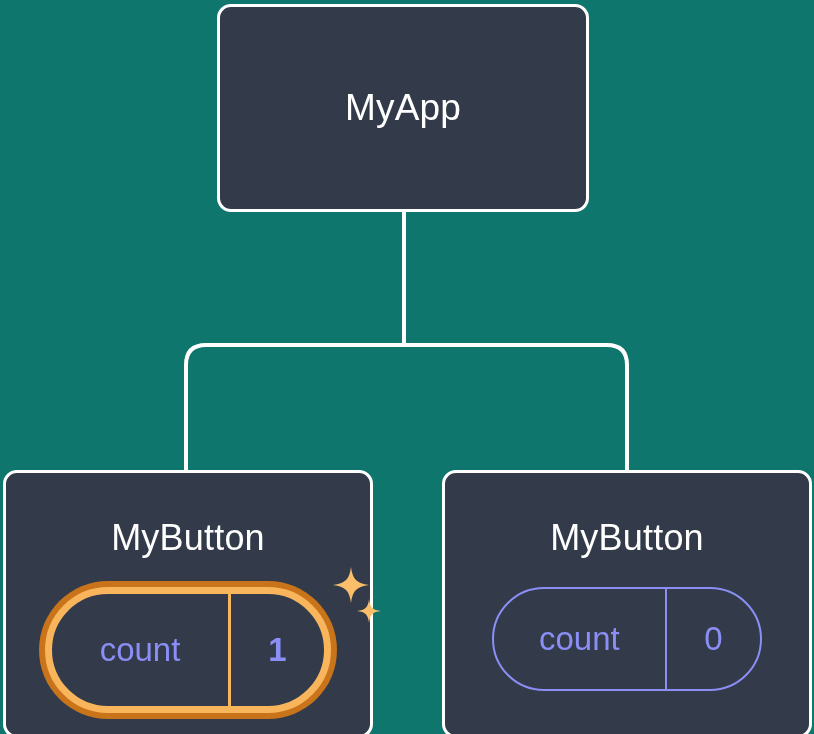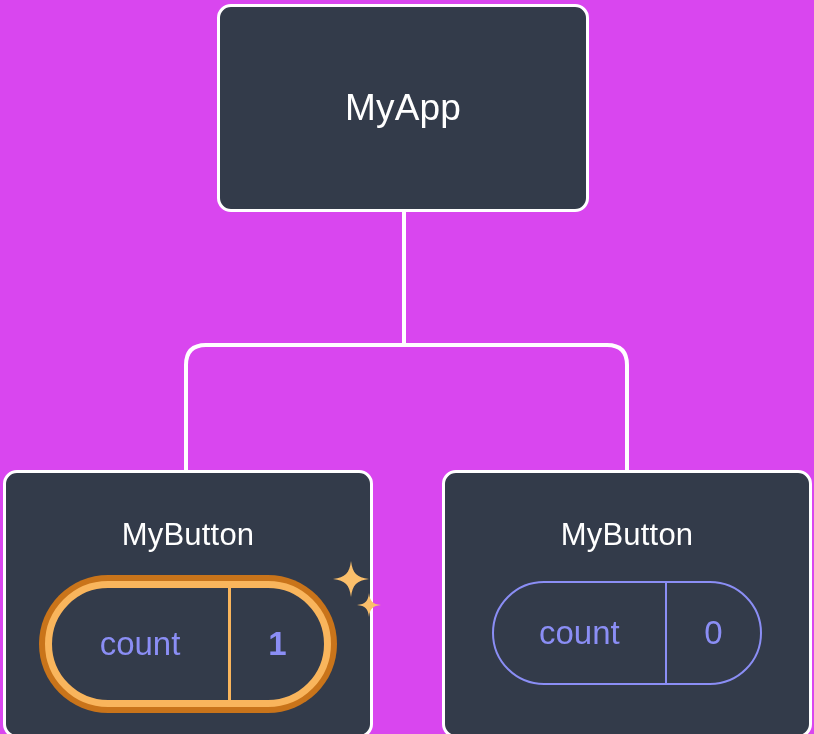--- a/index.html
+++ b/index.html
@@ -4,21 +4,21 @@
 <style>
   html, body {
     margin: 0;
     padding: 0;
     background: #4c6671;
   }
   #stage {
     position: relative;
     width: 814px;
     height: 734px;
-    background: #d946ef;
+    background: #0f766e;
     overflow: hidden;
     font-family: "Liberation Sans", "DejaVu Sans", sans-serif;
   }
 
   
   #connectors {
     position: absolute;
     left: 0;
     top: 0;
     width: 814px;
@@ -51,21 +51,21 @@
   .node-child-left  { left: 3px;   top: 470px; width: 370px; }
   .node-child-right { left: 442px; top: 470px; width: 370px; }
 
   .node-title {
     color: #ffffff;
     font-weight: 400;
     letter-spacing: .2px;
     white-space: nowrap;
   }
   .node-root .node-title { font-size: 37px; }
-  .node-child .node-title { font-size: 31px; }
+  .node-child .node-title { font-size: 36px; }
 
   
   .pill-wrap {
     position: relative;
     margin-top: 28px;
     display: flex;
     justify-content: center;
   }
   .pill {
     box-sizing: border-box;

